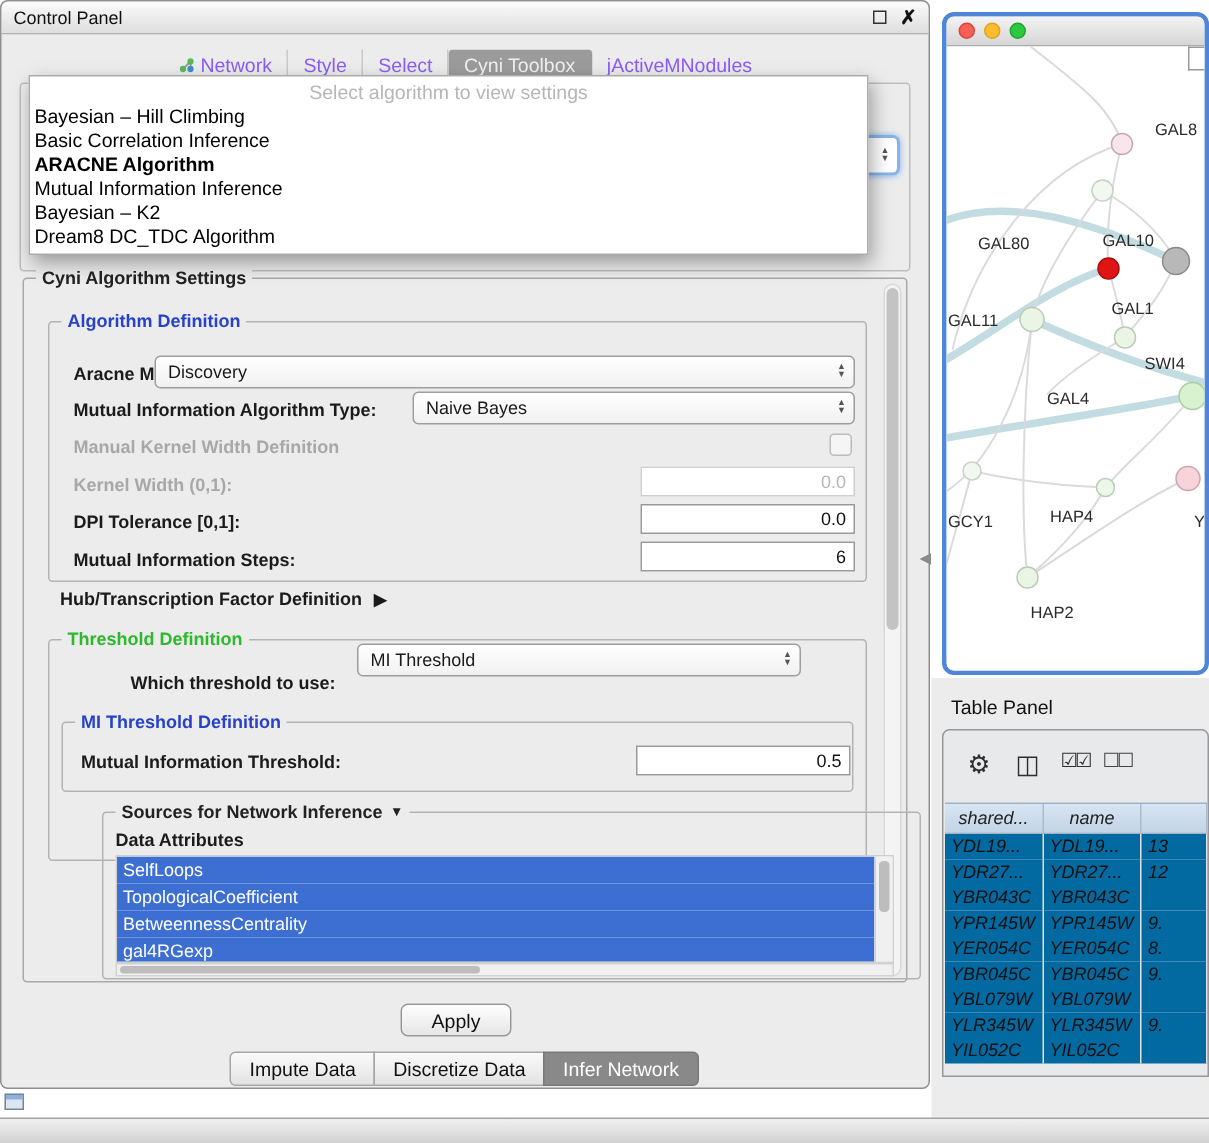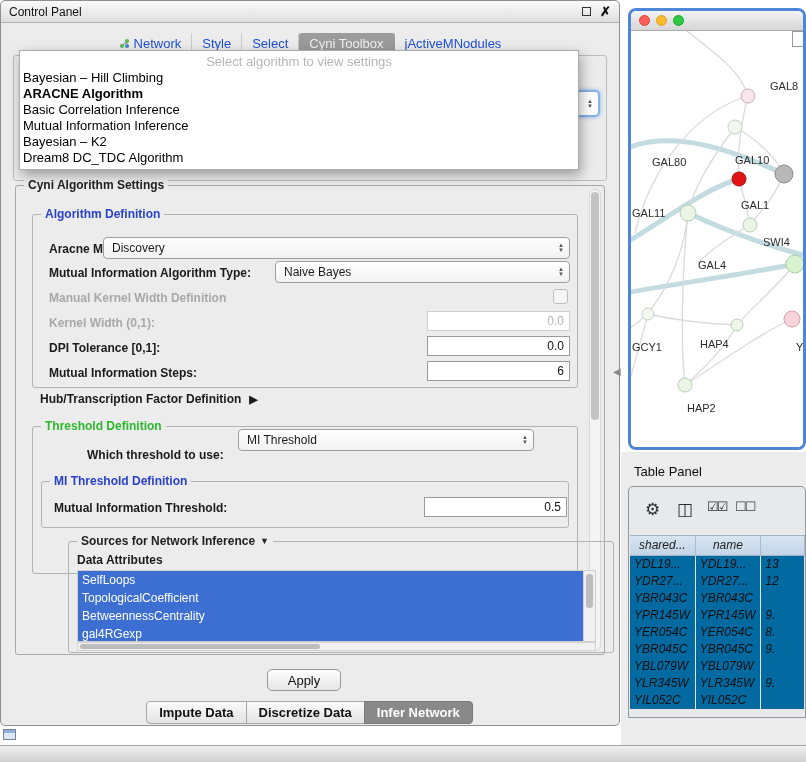--- a/index.html
+++ b/index.html
@@ -18,21 +18,21 @@
     background:linear-gradient(#fbfbfb,#dedede); border-bottom:1px solid #b0b0b0;
     border-radius:5px 5px 0 0; font-size:12px;
   }
   .titlebar .wtitle { color:#111; }
   .titlebar .float-icon { margin-left:auto; width:9px; height:9px; border:1.5px solid #333; display:inline-block; }
   .titlebar .close-icon { margin-left:9px; font-weight:bold; font-size:13px; line-height:10px; color:#111; cursor:default; }
   .tabbar {
     position:absolute; top:30px; left:0; width:100%; height:24px;
     display:flex; justify-content:center; align-items:center; font-size:13px;
   }
-  .tab { padding:3px 10px; display:flex; align-items:center; gap:4px; border-right:1px solid #c9c9c9; color:#1d4ed8; }
+  .tab { padding:3px 10px; display:flex; align-items:center; gap:4px; border-right:1px solid #c9c9c9; color:#8b5cf6; }
   .tab:last-child { border-right:none; }
   .tab.active { background:#9b9b9b; color:#f0f0f0; border-radius:3px; border-right-color:transparent; }
   .tabicon { display:inline-flex; }
   .hidden-groupbox { position:absolute; left:12px; top:54px; width:594px; height:126px; border:1px solid #bdbdbd; border-radius:3px; }
   .combo-remnant {
     position:absolute; left:572px; top:89px; width:27px; height:27px; background:#fff;
     border:2px solid #86b3e8; border-left:none; border-radius:0 5px 5px 0;
     box-shadow:0 0 4px rgba(110,160,230,.8); z-index:5;
   }
   
@@ -81,21 +81,21 @@
   .hscroll { position:absolute; height:9px; background:#f0f0f0; border:1px solid #d2d2d2; }
   .hscroll .thumb { position:absolute; left:2px; top:1px; width:240px; height:5px; background:#bdbdbd; border-radius:3px; }
   .apply {
     position:absolute; left:266px; top:668px; width:74px; height:22px;
     background:linear-gradient(#fefefe,#e6e6e6); border:1px solid #999; border-radius:5px;
     font-size:13px; font-family:"Liberation Sans",sans-serif; color:#111;
   }
   .bottom-tabs { position:absolute; left:0; top:700px; width:100%; display:flex; justify-content:center; }
   .btab {
     padding:3px 12px; font-size:13px; background:linear-gradient(#fafafa,#e3e3e3);
-    border:1px solid #a6a6a6; margin-left:-1px; color:#111;font-weight:bold;
+    border:1px solid #a6a6a6; margin-left:-1px; color:#111;
   }
   .btab:first-child { border-radius:4px 0 0 4px; }
   .btab:last-child { border-radius:0 4px 4px 0; }
   .btab.active { background:#898989; color:#fff; border-color:#787878; }
   
   #right-bg { position:absolute; left:621px; top:452px; width:185px; height:294px; background:#ececec; }
   #network-window {
     position:absolute; left:628px; top:8px; width:178px; height:442px;
     border:3px solid #4f86d8; border-radius:8px; background:#fff; overflow:hidden;
   }
@@ -176,22 +176,22 @@
     <span class="stepper">
         <i>▲</i>
         <i>▼</i>
       </span>
   </div>
 
   <div class="popup">
     <div class="popup-placeholder">Select algorithm to view settings</div>
     <div>
         <div class="popup-item">Bayesian – Hill Climbing</div>
+        <div class="popup-item">Basic Correlation Inference</div>
         <div class="popup-item sel">ARACNE Algorithm</div>
-        <div class="popup-item">Basic Correlation Inference</div>
         <div class="popup-item">Mutual Information Inference</div>
         <div class="popup-item">Bayesian – K2</div>
         <div class="popup-item">Dream8 DC_TDC Algorithm</div>
       </div>
   </div>
 
   <div class="group" id="settings-group">
     <span class="legend">
         <span>Cyni Algorithm Settings</span>
       </span>

